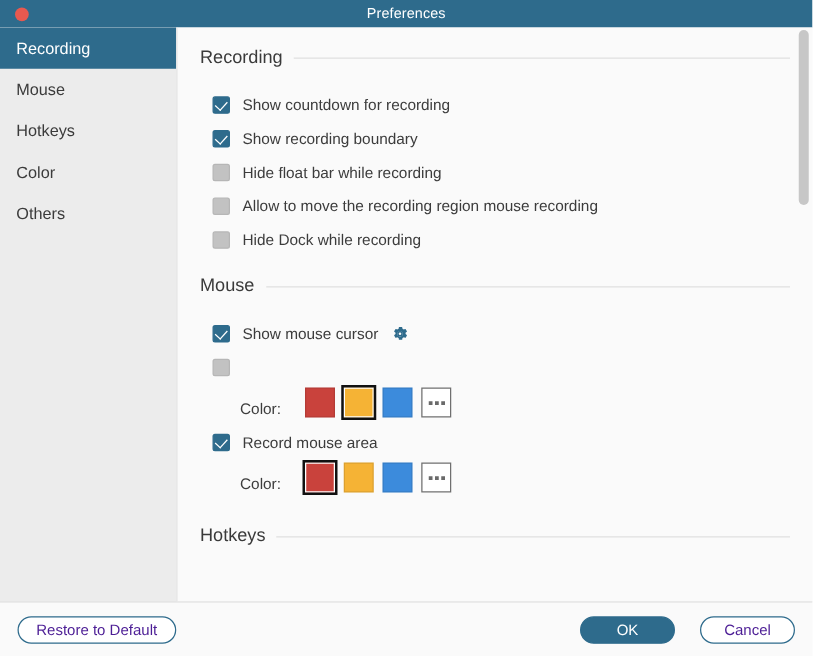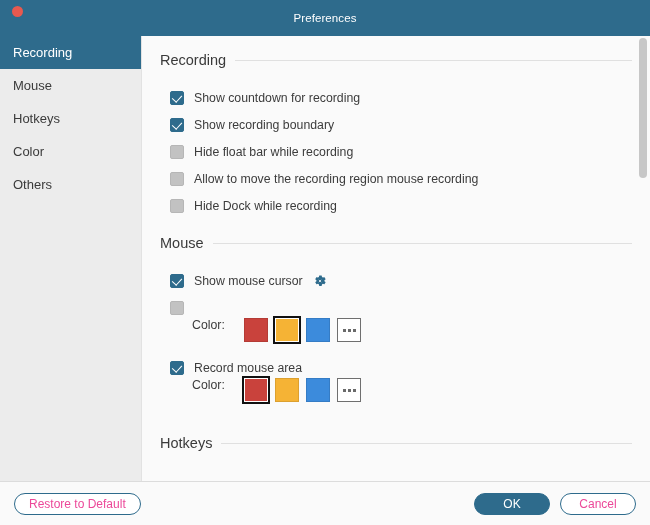--- a/index.html
+++ b/index.html
@@ -20,21 +20,21 @@
     width: 650px;
     height: 525px;
     display: flex;
     flex-direction: column;
     background: #ffffff;
   }
 
   
   .titlebar {
     position: relative;
-    height: 36px;
+    height: 22px;
     min-height: 22px;
     background: #2e6b8c;
     display: flex;
     align-items: center;
     justify-content: center;
   }
   .close-btn {
     position: absolute;
     left: 12px;
     top: 6px;
@@ -154,21 +154,21 @@
 
   .gear-icon {
     margin-left: 10px;
     display: inline-flex;
     align-items: center;
   }
 
   
   .color-row {
     display: flex;
-    align-items: flex-start;
+    align-items: flex-end;
     height: 30px;
     padding-left: 32px;
     margin-top: 3px;
   }
   .color-label {
     font-size: 12.3px;
     color: #3c3c3c;
     width: 52px;
   }
   .swatches { display: flex; align-items: center; gap: 7px; }
@@ -235,32 +235,32 @@
     display: inline-flex;
     align-items: center;
     justify-content: center;
     box-sizing: border-box;
     cursor: default;
     padding: 0 14px;
   }
   .btn-outline {
     background: #ffffff;
     border: 1px solid #2e6b8c;
-    color: #ec4899;
+    color: #4c1d95;
     text-align: right;
   }
   .btn-primary {
     background: #2e6b8c;
     border: 1px solid #2e6b8c;
     color: #ffffff;
     min-width: 76px;
   }
   .btn-cancel { min-width: 76px; }
   .footer-spacer { flex: 1 1 auto; }
-  .footer-right { display: flex; gap: 10px; }
+  .footer-right { display: flex; gap: 20px; }
 </style>
 </head>
 <body>
 
 <div class="window">
 
   <div class="titlebar">
     <div class="close-btn"></div>
     <div class="titlebar-title">Preferences</div>
   </div>

